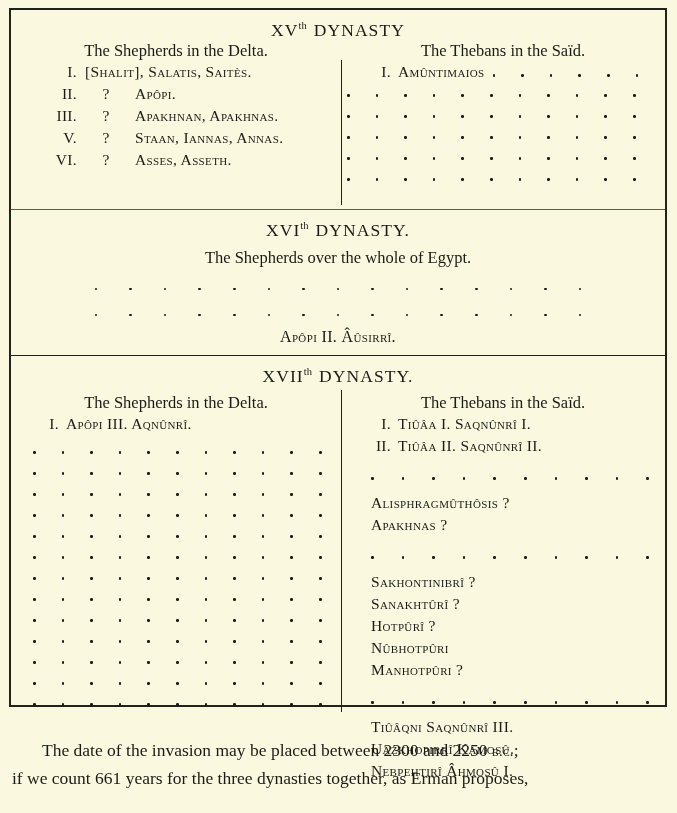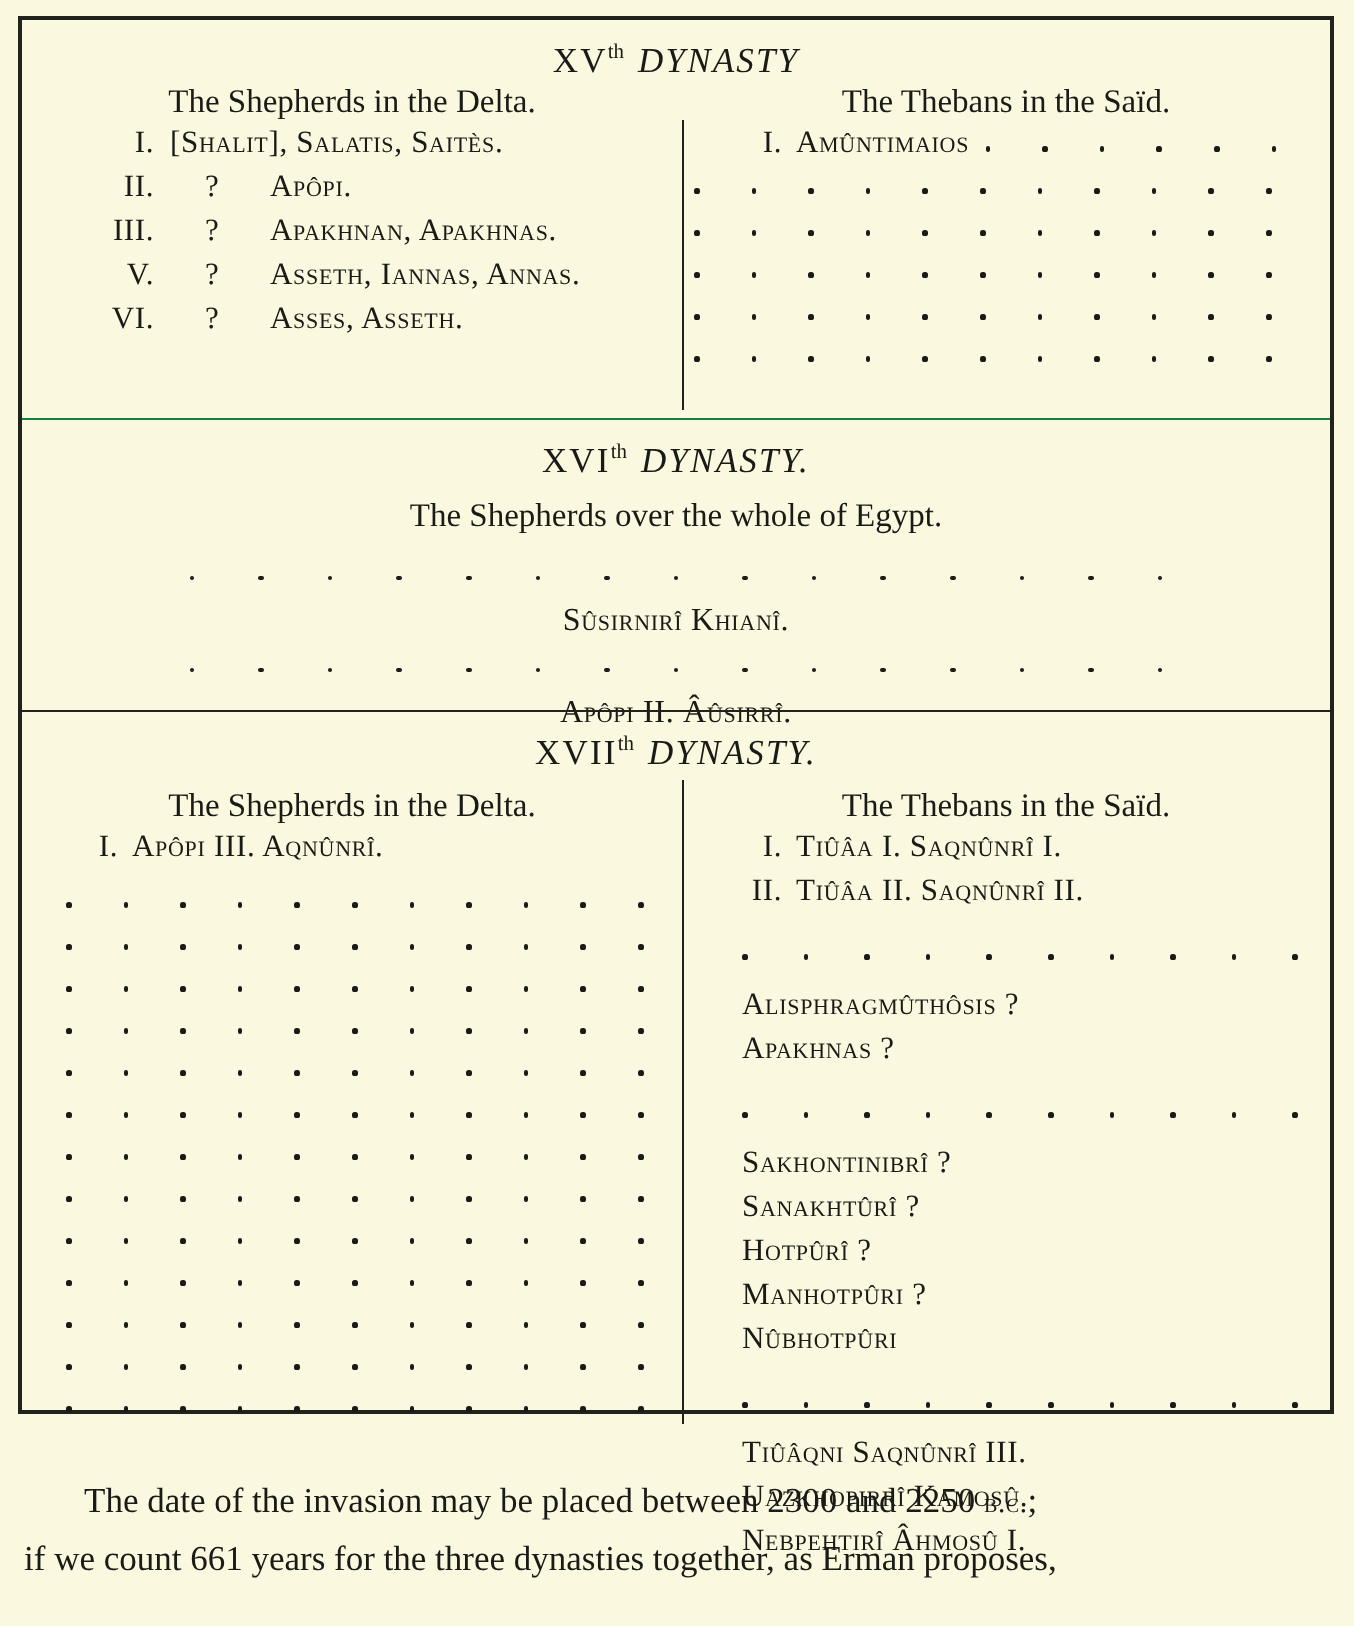--- a/index.html
+++ b/index.html
@@ -43,21 +43,21 @@
     letter-spacing: 1.1px;
     margin-top: 10px;
     white-space: nowrap;
   }
   .dyn-title .rom { font-size: 17.5px; }
   .dyn-title sup {
     font-size: 10.5px;
     vertical-align: super;
     letter-spacing: 0;
   }
-  .dyn-title .word { margin-left: 7px; font-style: italic; }
+  .dyn-title .word { margin-left: 7px; }
 
   
   .cols {
     display: flex;
     position: relative;
   }
   .col {
     box-sizing: border-box;
   }
   .col-left  { width: 330px; }
@@ -195,21 +195,21 @@
             <span class="k-name sc">Apôpi.</span>
           </div>
           <div class="king-row">
             <span class="k-num">III.</span>
             <span class="k-q">?</span>
             <span class="k-name sc">Apakhnan, Apakhnas.</span>
           </div>
           <div class="king-row">
             <span class="k-num">V.</span>
             <span class="k-q">?</span>
-            <span class="k-name sc">Asseth, Iannas, Annas.</span>
+            <span class="k-name sc">Staan, Iannas, Annas.</span>
           </div>
           <div class="king-row">
             <span class="k-num">VI.</span>
             <span class="k-q">?</span>
             <span class="k-name sc">Asses, Asseth.</span>
           </div>
         </div>
       </div>
 
       <div class="col col-right">
@@ -318,21 +318,20 @@
         <span class="dot" style="margin-left: 32px;"></span>
         <span class="dot" style="margin-left: 32px;"></span>
         <span class="dot" style="margin-left: 32px;"></span>
         <span class="dot" style="margin-left: 32px;"></span>
         <span class="dot" style="margin-left: 32px;"></span>
         <span class="dot" style="margin-left: 32px;"></span>
         <span class="dot" style="margin-left: 32px;"></span>
         <span class="dot" style="margin-left: 32px;"></span>
         <span class="dot" style="margin-left: 32px;"></span>
       </div>
-    <div class="centered-line sc" style="margin-top:2px">Sûsirnirî Khianî.</div>
     <div class="centered-dots" style="margin-top:4px">
         <span class="dot"></span>
         <span class="dot" style="margin-left: 32px;"></span>
         <span class="dot" style="margin-left: 32px;"></span>
         <span class="dot" style="margin-left: 32px;"></span>
         <span class="dot" style="margin-left: 32px;"></span>
         <span class="dot" style="margin-left: 32px;"></span>
         <span class="dot" style="margin-left: 32px;"></span>
         <span class="dot" style="margin-left: 32px;"></span>
         <span class="dot" style="margin-left: 32px;"></span>
@@ -574,22 +573,22 @@
               <span class="dot" style="margin-left: 28px;"></span>
               <span class="dot" style="margin-left: 28px;"></span>
               <span class="dot" style="margin-left: 28px;"></span>
               <span class="dot" style="margin-left: 28px;"></span>
               <span class="dot" style="margin-left: 28px;"></span>
               <span class="dot" style="margin-left: 28px;"></span>
             </div>
           <div class="plain-row sc" style="margin-top:5px;margin-left:6px;">Sakhontinibrî ?</div>
           <div class="plain-row sc" style="margin-left:6px;">Sanakhtûrî ?</div>
           <div class="plain-row sc" style="margin-left:6px;">Hotpûrî ?</div>
+          <div class="plain-row sc" style="margin-left:6px;">Nûbhotpûri</div>
           <div class="plain-row sc" style="margin-left:6px;">Manhotpûri ?</div>
-          <div class="plain-row sc" style="margin-left:6px;">Nûbhotpûri</div>
 
           <div class="dotrow" style="margin-top:9px;margin-left:6px;">
               <span class="dot"></span>
               <span class="dot" style="margin-left: 28px;"></span>
               <span class="dot" style="margin-left: 28px;"></span>
               <span class="dot" style="margin-left: 28px;"></span>
               <span class="dot" style="margin-left: 28px;"></span>
               <span class="dot" style="margin-left: 28px;"></span>
               <span class="dot" style="margin-left: 28px;"></span>
               <span class="dot" style="margin-left: 28px;"></span>

